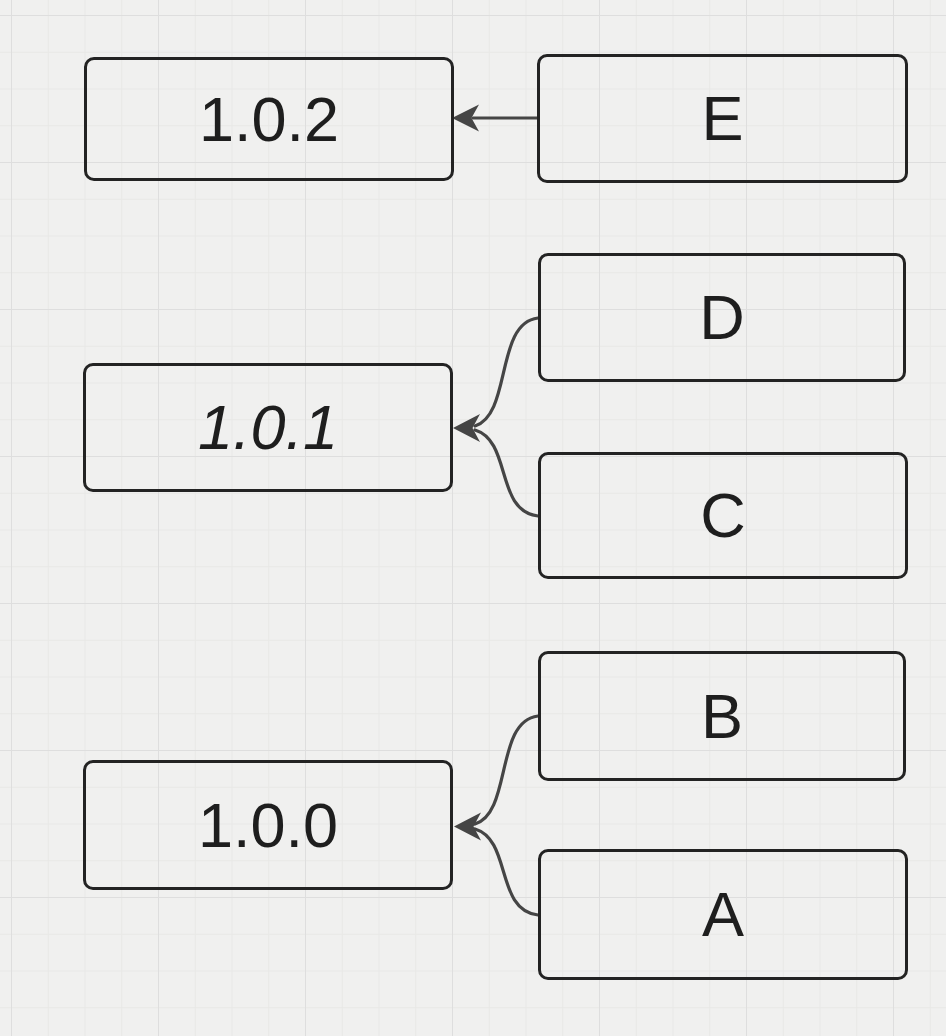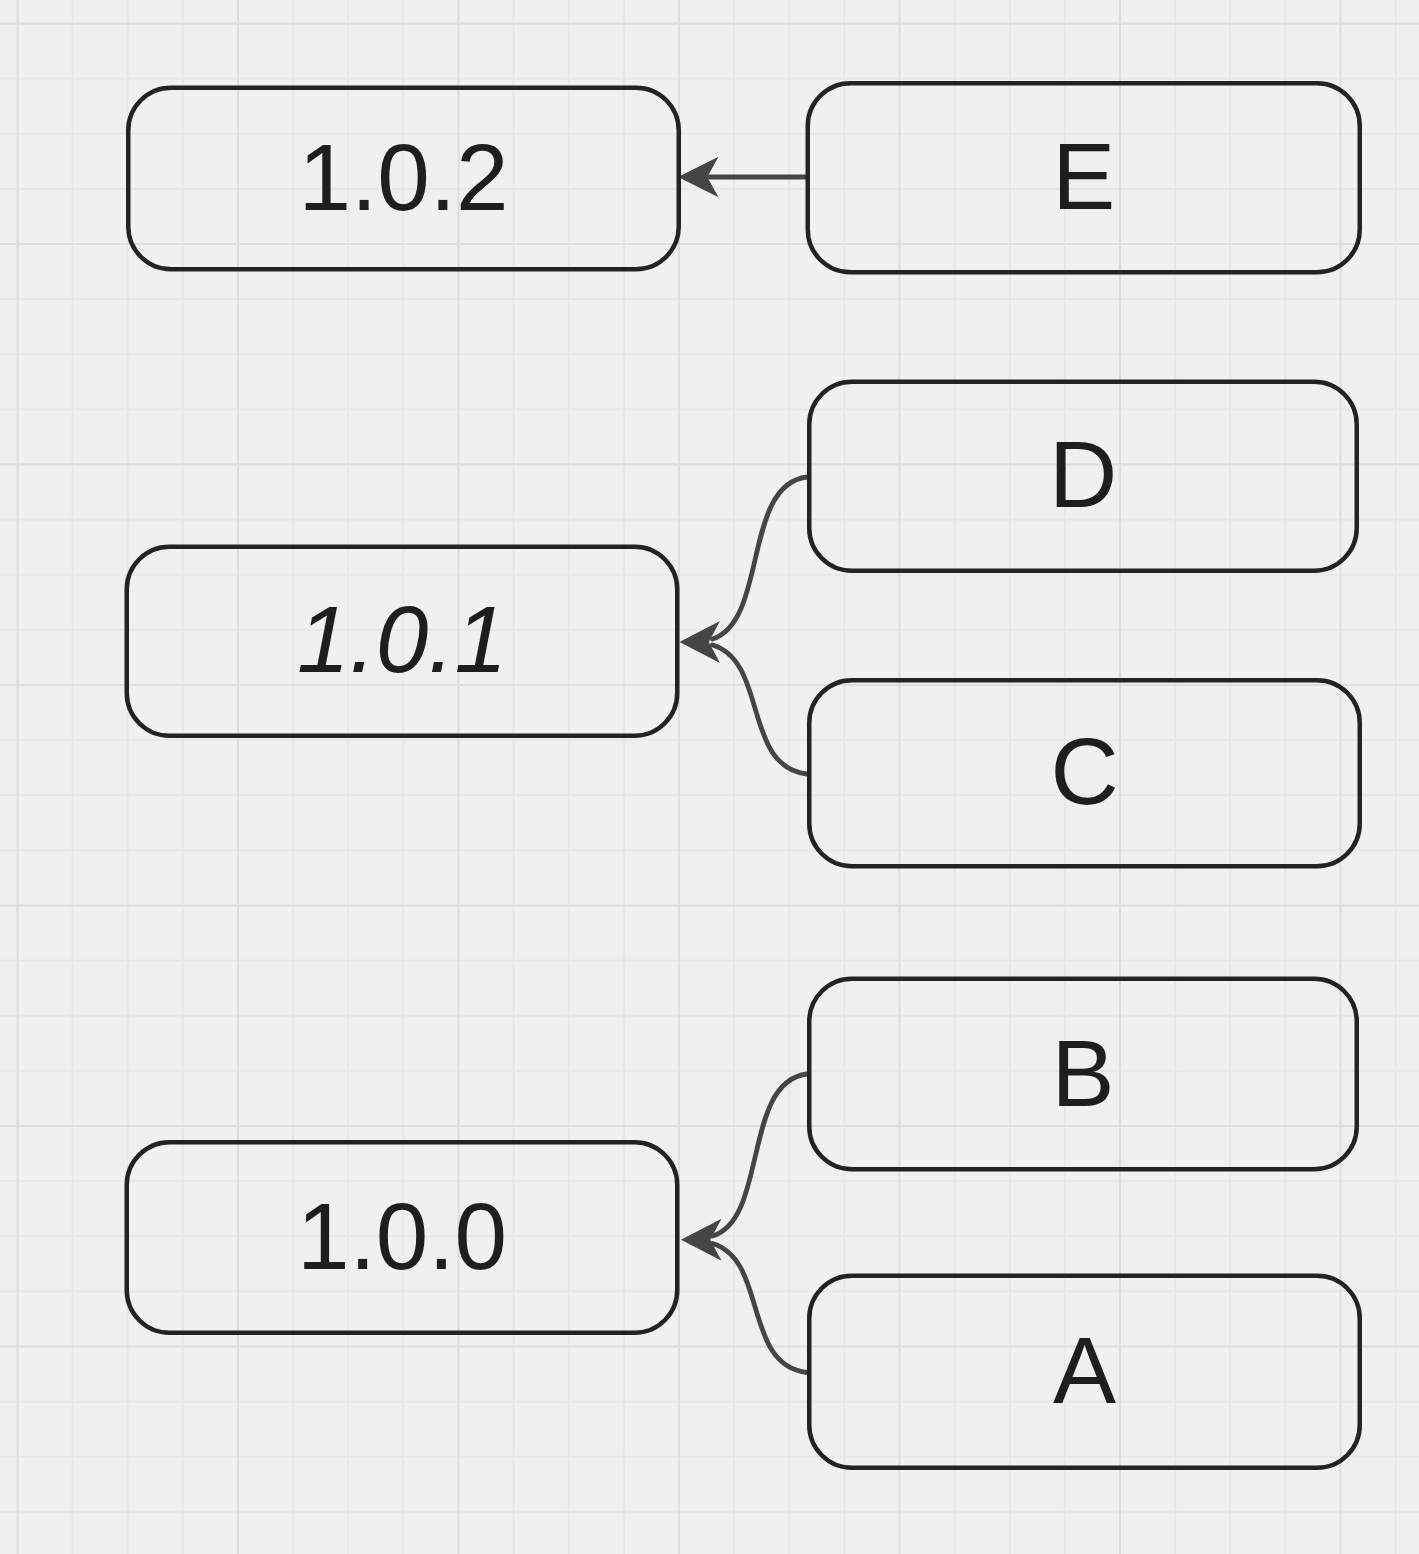--- a/index.html
+++ b/index.html
@@ -19,21 +19,21 @@
       linear-gradient(90deg, #dedede 1px, transparent 1px),
       linear-gradient(#e8e8e6 1px, transparent 1px),
       linear-gradient(90deg, #e8e8e6 1px, transparent 1px);
     background-size: 147px 147px, 147px 147px, 36.75px 36.75px, 36.75px 36.75px;
     background-position: 11px 15px, 11px 15px, 11px 15px, 11px 15px;
   }
   .node {
     position: absolute;
     box-sizing: border-box;
     border: 3px solid #232323;
-    border-radius: 30px;
+    border-radius: 10px;
     background: transparent;
     display: flex;
     align-items: center;
     justify-content: center;
     font-size: 63px;
     line-height: 1;
     color: #1e1e1e;
     user-select: none;
   }
   

